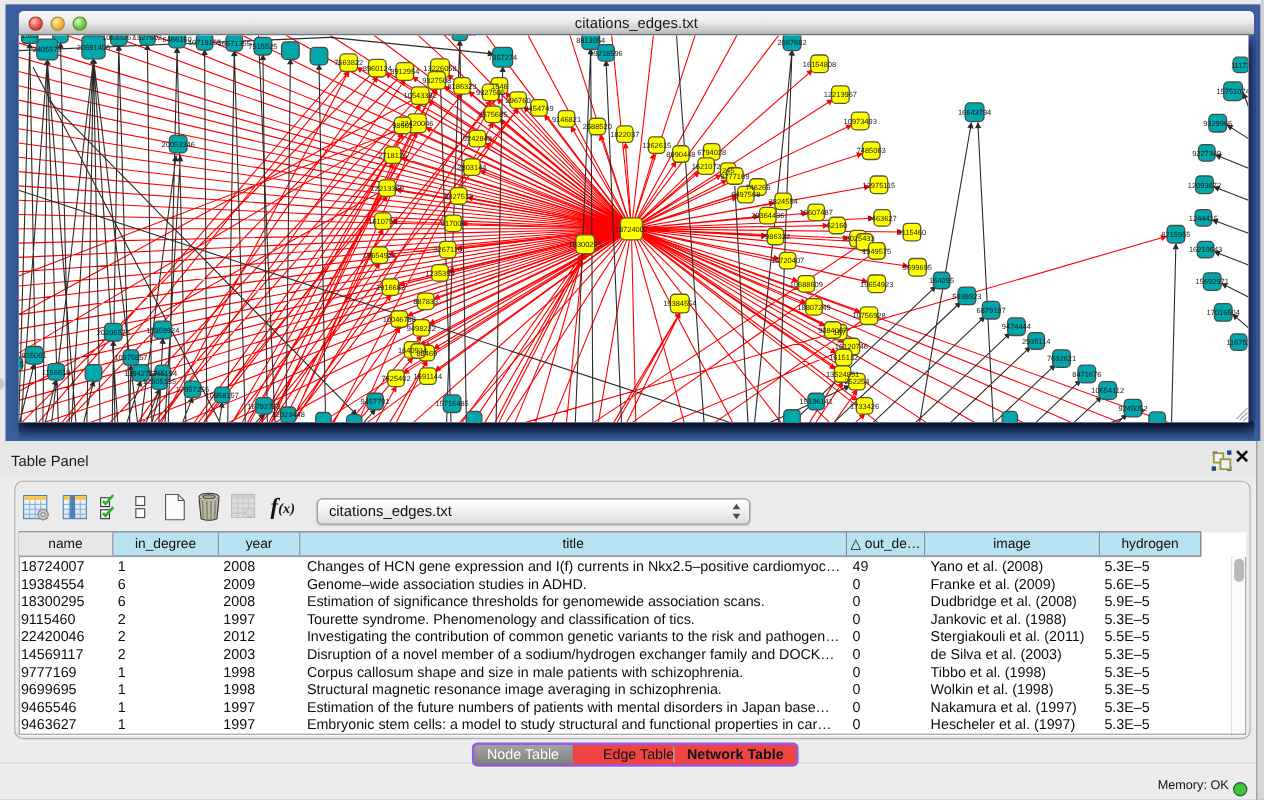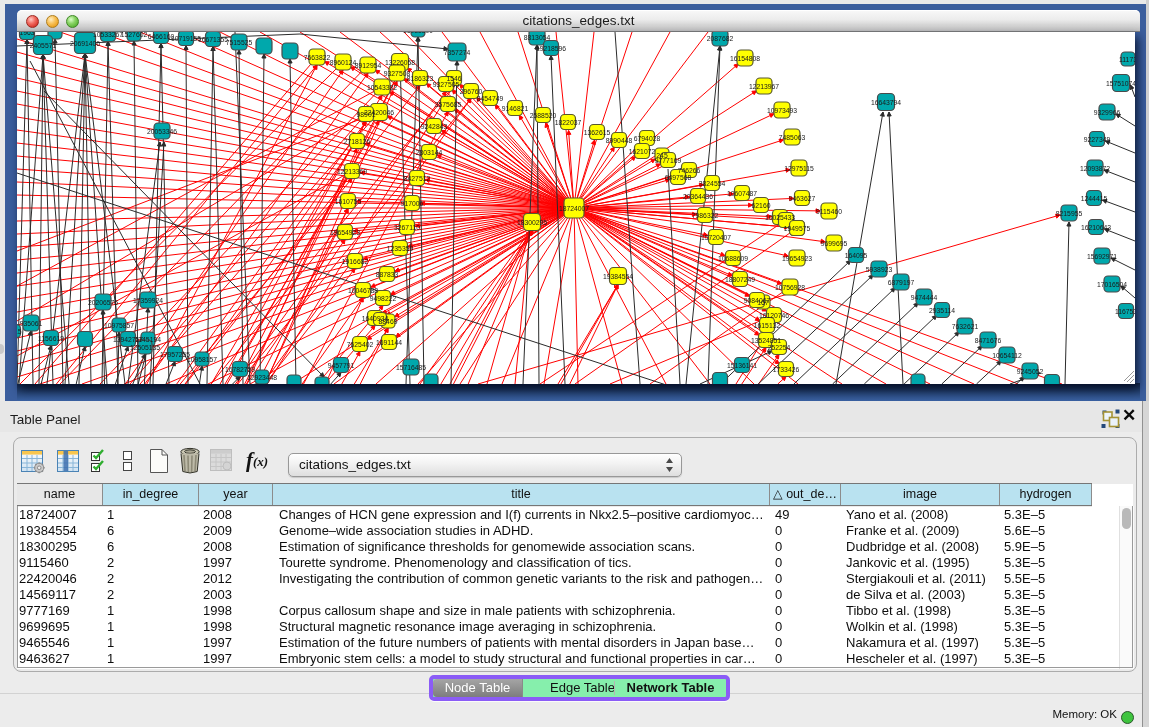--- a/index.html
+++ b/index.html
@@ -35,21 +35,21 @@
   .hc{top:0;height:21px;line-height:21px;text-align:center;font-size:12.5px;color:#111;border-right:1px solid #8c8c8c;box-sizing:border-box;}
   #tbody{left:17px;top:106px;width:1102px;height:162px;background:#fff;}
   .tr{position:absolute;left:0;width:1102px;height:16px;line-height:16px;font-size:13px;color:#0d0d0d;white-space:nowrap;}
   .c{position:absolute;top:0;height:16px;overflow:hidden;}
   #tbwhite{left:1092px;top:83px;width:41px;height:184px;background:#fff;}
   #tbborder{left:17px;top:105px;width:1114px;height:161px;border:1px solid #9a9a9a;border-top:none;}
   #statusline{left:0;top:292px;width:1142px;height:1px;background:#d2d2d2;}
   #sbar{left:1119px;top:105px;width:14px;height:163px;background:#fafafa;border-left:1px solid #e0e0e0;}
   #sthumb{left:2px;top:2px;width:9px;height:21px;background:#b9b9b9;border-radius:5px;}
   
-  #tabs{left:429px;top:274px;width:293px;height:18px;border:4px solid #8b5cf6;border-radius:5px;background:#86efac;box-shadow:0 1px 0 rgba(255,255,255,.8);}
+  #tabs{left:429px;top:274px;width:293px;height:18px;border:2px solid #8b5cf6;border-radius:5px;background:#ef4444;box-shadow:0 1px 0 rgba(255,255,255,.8);}
   .tab{top:0;height:18px;line-height:18px;font-size:13px;text-align:center;color:#111;}
   #tab1{left:0;width:89px;background:linear-gradient(180deg,#a5a5a5,#7d7d7d);color:#fff;border-radius:4px 0 0 4px;border-right:1px solid #8a8a8a;}
   #tab2{left:104px;width:91px;}
   #tab3{left:182px;width:111px;font-weight:bold;}
   .tsep{left:181px;top:2px;width:1px;height:14px;background:#b5b5b5;}
   #mem{left:1002px;top:307px;width:115px;text-align:right;font-size:11.5px;color:#111;}
   #memdot{left:1121px;top:310px;width:11px;height:11px;border-radius:50%;background:#3fc43f;border:1px solid #2b572b;}
   
   #notch{left:0px;top:344px;width:4px;height:10px;background:#c9c9c9;border-radius:0 5px 5px 0;}
 </style>
@@ -468,36 +468,37 @@
         <span class="c" style="left:758px;width:64px">0</span>
         <span class="c" style="left:829px;width:152px">Dudbridge et al. (2008)</span>
         <span class="c" style="left:987px;width:86px">5.9E–5</span>
       </div>
       <div class="tr" style="top:48px">
         <span class="c" style="left:2px;width:82px">9115460</span>
         <span class="c" style="left:90px;width:90px">2</span>
         <span class="c" style="left:186px;width:72px">1997</span>
         <span class="c" style="left:262px;width:488px">Tourette syndrome. Phenomenology and classification of tics.</span>
         <span class="c" style="left:758px;width:64px">0</span>
-        <span class="c" style="left:829px;width:152px">Jankovic et al. (1995)</span>
+        <span class="c" style="left:829px;width:152px">Jankovic et al. (1988)</span>
         <span class="c" style="left:987px;width:86px">5.3E–5</span>
       </div>
       <div class="tr" style="top:64px">
         <span class="c" style="left:2px;width:82px">22420046</span>
         <span class="c" style="left:90px;width:90px">2</span>
         <span class="c" style="left:186px;width:72px">2012</span>
         <span class="c" style="left:262px;width:488px">Investigating the contribution of common genetic variants to the risk and pathogen…</span>
         <span class="c" style="left:758px;width:64px">0</span>
         <span class="c" style="left:829px;width:152px">Stergiakouli et al. (2011)</span>
         <span class="c" style="left:987px;width:86px">5.5E–5</span>
       </div>
       <div class="tr" style="top:80px">
         <span class="c" style="left:2px;width:82px">14569117</span>
         <span class="c" style="left:90px;width:90px">2</span>
         <span class="c" style="left:186px;width:72px">2003</span>
+        <span class="c" style="left:262px;width:488px">Disruption of a novel member of a sodium/hydrogen exchanger family and DOCK…</span>
         <span class="c" style="left:758px;width:64px">0</span>
         <span class="c" style="left:829px;width:152px">de Silva et al. (2003)</span>
         <span class="c" style="left:987px;width:86px">5.3E–5</span>
       </div>
       <div class="tr" style="top:96px">
         <span class="c" style="left:2px;width:82px">9777169</span>
         <span class="c" style="left:90px;width:90px">1</span>
         <span class="c" style="left:186px;width:72px">1998</span>
         <span class="c" style="left:262px;width:488px">Corpus callosum shape and size in male patients with schizophrenia.</span>
         <span class="c" style="left:758px;width:64px">0</span>

